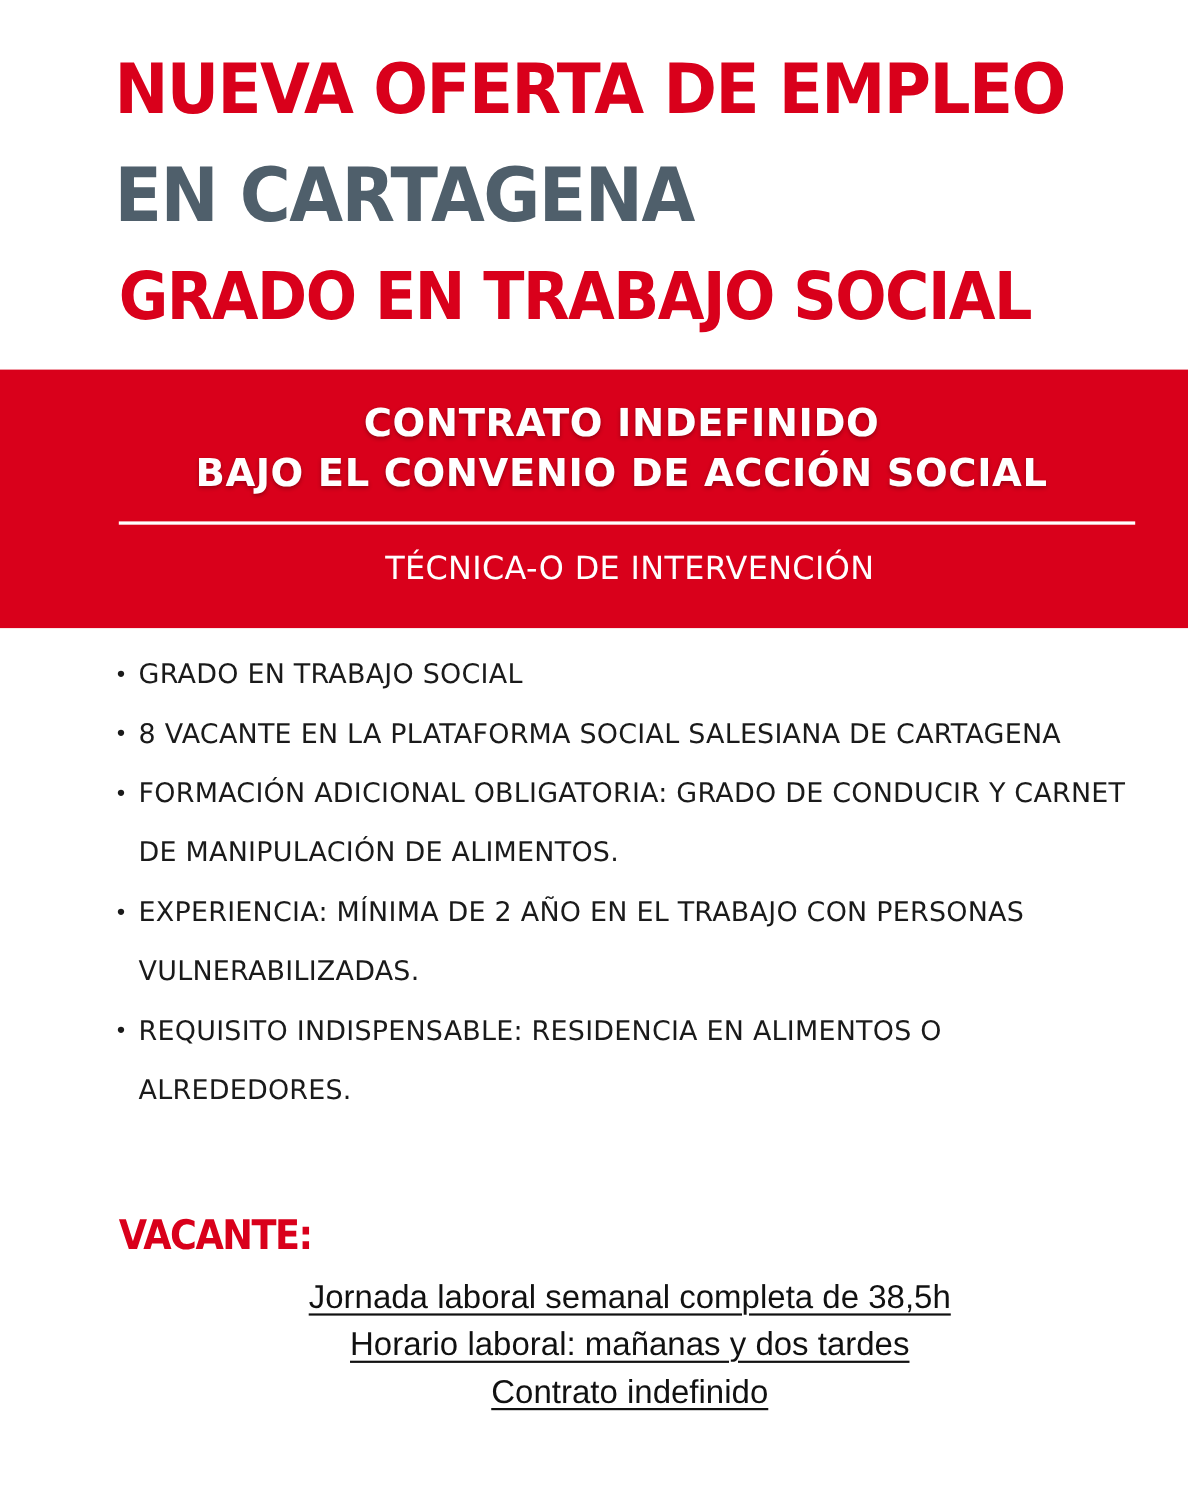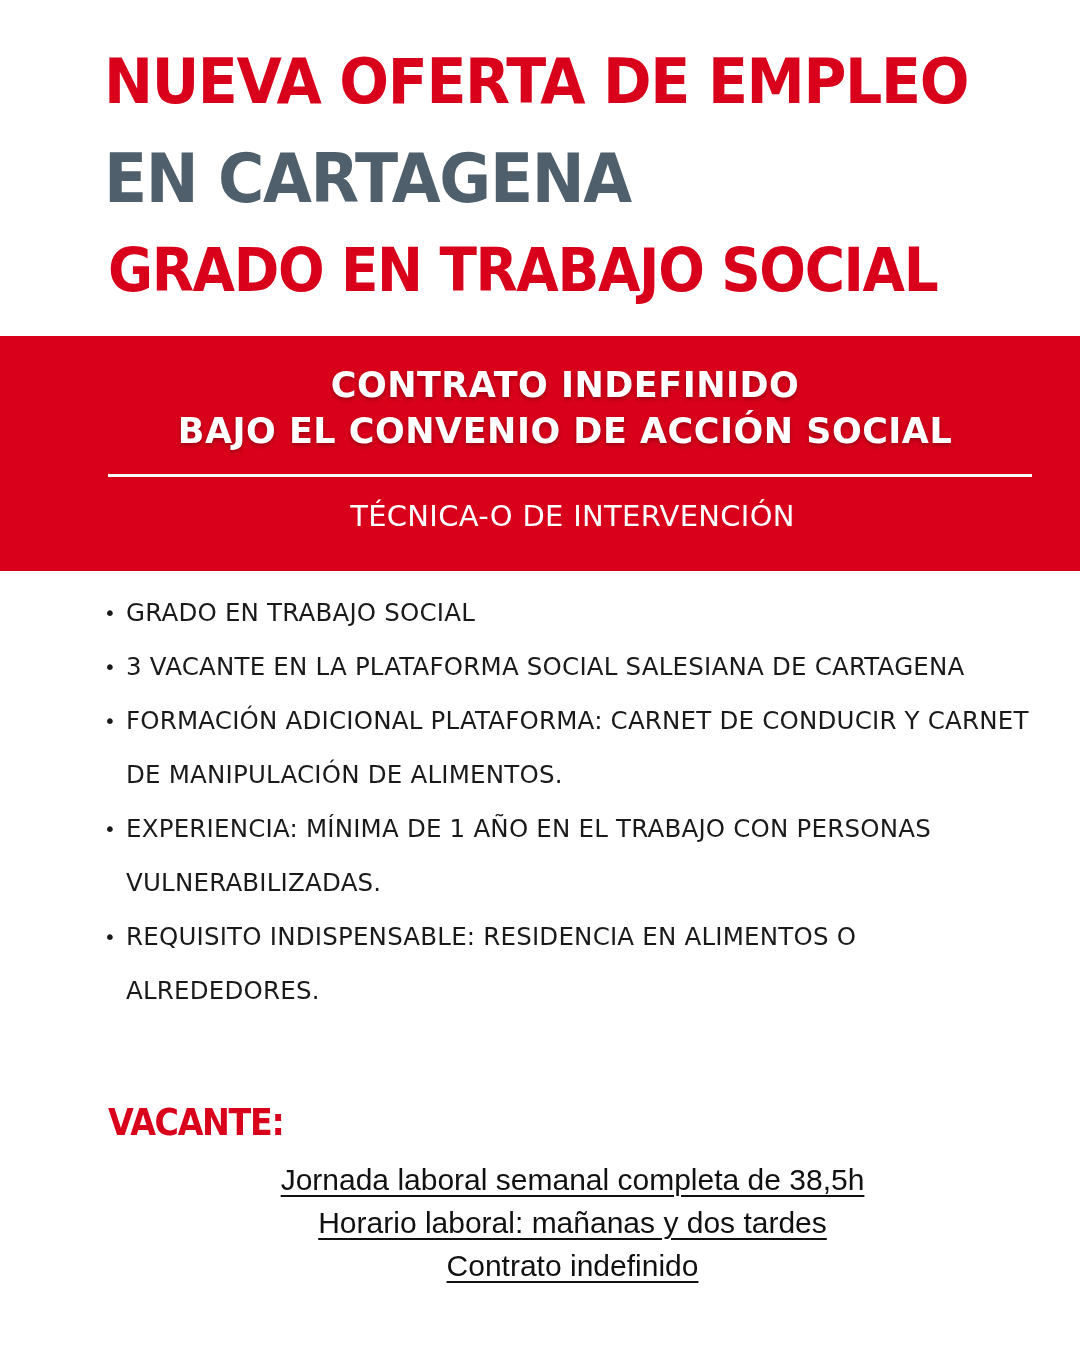--- a/index.html
+++ b/index.html
@@ -75,29 +75,29 @@
   <p class="band-sub">TÉCNICA-O DE INTERVENCIÓN</p>
 </section>
 
 <ul class="req-list">
   <li class="req-item">
     <span class="bullet">•</span>
     <span class="text">GRADO EN TRABAJO SOCIAL</span>
   </li>
   <li class="req-item">
     <span class="bullet">•</span>
-    <span class="text">3 VACANTE EN LA PLATAFORMA SOCIAL SALESIANA DE CARTAGENA</span>
+    <span class="text">8 VACANTE EN LA PLATAFORMA SOCIAL SALESIANA DE CARTAGENA</span>
   </li>
   <li class="req-item">
     <span class="bullet">•</span>
-    <span class="text">FORMACIÓN ADICIONAL PLATAFORMA: CARNET DE CONDUCIR Y CARNET DE MANIPULACIÓN DE ALIMENTOS.</span>
+    <span class="text">FORMACIÓN ADICIONAL OBLIGATORIA: GRADO DE CONDUCIR Y CARNET DE MANIPULACIÓN DE ALIMENTOS.</span>
   </li>
   <li class="req-item">
     <span class="bullet">•</span>
-    <span class="text">EXPERIENCIA: MÍNIMA DE 1 AÑO EN EL TRABAJO CON PERSONAS VULNERABILIZADAS.</span>
+    <span class="text">EXPERIENCIA: MÍNIMA DE 2 AÑO EN EL TRABAJO CON PERSONAS VULNERABILIZADAS.</span>
   </li>
   <li class="req-item">
     <span class="bullet">•</span>
     <span class="text">REQUISITO INDISPENSABLE: RESIDENCIA EN ALIMENTOS O ALREDEDORES.</span>
   </li>
 </ul>
 
 <h2 class="vacante-title">VACANTE:</h2>
 
 <div class="details">

